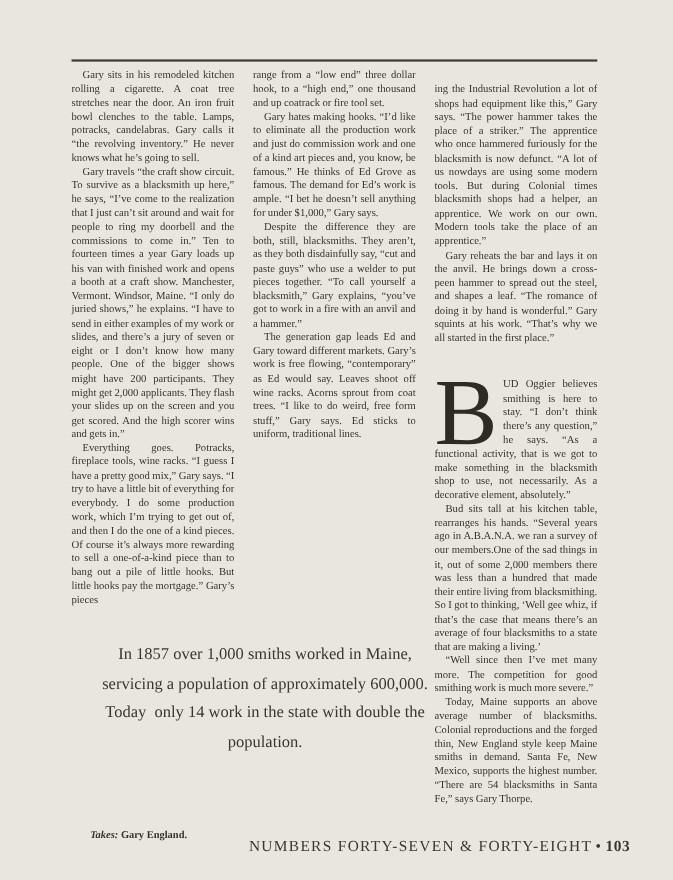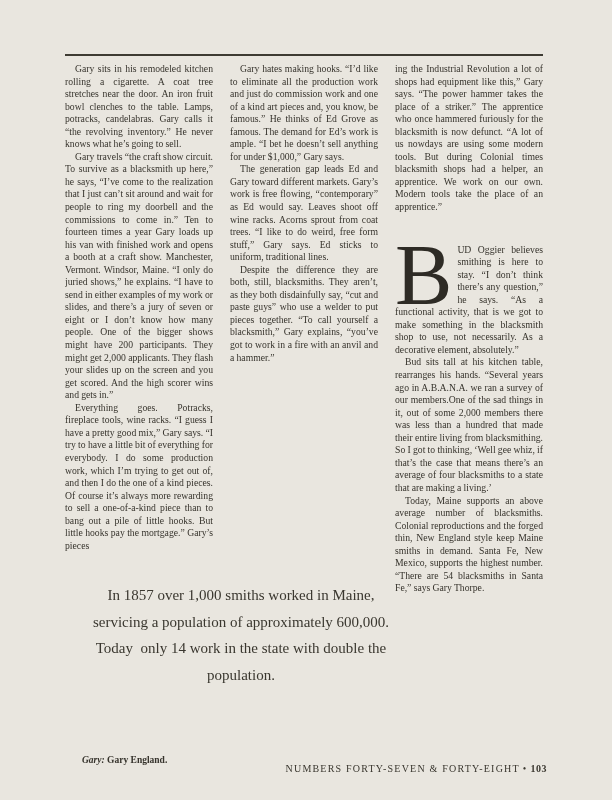--- a/index.html
+++ b/index.html
@@ -30,21 +30,21 @@
     position: absolute;
     top: 63px;
     width: 148px;
     font-size: 9.7px;
     line-height: 12.55px;
     text-align: justify;
     overflow: hidden;
   }
   .col-left   { left: 65px;  height: 517px; }
   .col-middle { left: 230px; height: 517px; }
-  .col-right  { left: 395px; height: 700px; }
+  .col-right  { left: 395px; height: 700px; margin-top: 13px; }
   .para {
     margin: 0;
     text-indent: 10px;
     word-spacing: -0.2px;
   }
   .para.no-indent { text-indent: 0; }
   .para.section-start { margin-top: 30px; text-indent: 0; }
   .dropcap {
     float: left;
     font-size: 86px;
@@ -67,23 +67,23 @@
     position: absolute;
     left: 82px;
     top: 745px;
     font-size: 9.5px;
     font-weight: bold;
     color: #36332c;
   }
   .photo-caption em { font-style: italic; }
   .footer {
     position: absolute;
-    right: 78px;
+    right: 52px;
     top: 763px;
-    font-size: 10px;
+    font-size: 14px;
     letter-spacing: 1.2px;
     color: #3a372f;
     white-space: nowrap;
   }
   .footer .pagenum { font-weight: bold; letter-spacing: 0.5px; }
   .footer .sep { padding: 0 3px; }
 </style>
 </head>
 <body>
 
@@ -91,31 +91,34 @@
 
   <div class="top-rule"></div>
 
   <div class="col col-left">
     <p class="para">Gary sits in his remodeled kitchen rolling a cigarette. A coat tree stretches near the door. An iron fruit bowl clenches to the table. Lamps, potracks, candelabras. Gary calls it “the revolving inventory.” He never knows what he’s going to sell.</p>
     <p class="para">Gary travels “the craft show circuit. To survive as a blacksmith up here,” he says, “I’ve come to the realization that I just can’t sit around and wait for people to ring my doorbell and the commissions to come in.” Ten to fourteen times a year Gary loads up his van with finished work and opens a booth at a craft show. Manchester, Vermont. Windsor, Maine. “I only do juried shows,” he explains. “I have to send in either examples of my work or slides, and there’s a jury of seven or eight or I don’t know how many people. One of the bigger shows might have 200 participants. They might get 2,000 applicants. They flash your slides up on the screen and you get scored. And the high scorer wins and gets in.”</p>
     <p class="para">Everything goes. Potracks, fireplace tools, wine racks. “I guess I have a pretty good mix,” Gary says. “I try to have a little bit of everything for everybody. I do some production work, which I’m trying to get out of, and then I do the one of a kind pieces. Of course it’s always more rewarding to sell a one-of-a-kind piece than to bang out a pile of little hooks. But little hooks pay the mortgage.” Gary’s pieces</p>
   </div>
 
   <div class="col col-middle">
+    <p class="para no-indent">range from a “low end” three dollar hook, to a “high end,” one thousand and up coatrack or fire tool set.</p>
     <p class="para">Gary hates making hooks. “I’d like to eliminate all the production work and just do commission work and one of a kind art pieces and, you know, be famous.” He thinks of Ed Grove as famous. The demand for Ed’s work is ample. “I bet he doesn’t sell anything for under $1,000,” Gary says.</p>
+    <p class="para">Despite the difference they are both, still, blacksmiths. They aren’t, as they both disdainfully say, “cut and paste guys” who use a welder to put pieces together. “To call yourself a blacksmith,” Gary explains, “you’ve got to work in a fire with an anvil and a hammer.”</p>
     <p class="para">The generation gap leads Ed and Gary toward different markets. Gary’s work is free flowing, “contemporary” as Ed would say. Leaves shoot off wine racks. Acorns sprout from coat trees. “I like to do weird, free form stuff,” Gary says. Ed sticks to uniform, traditional lines.</p>
-    <p class="para">Despite the difference they are both, still, blacksmiths. They aren’t, as they both disdainfully say, “cut and paste guys” who use a welder to put pieces together. “To call yourself a blacksmith,” Gary explains, “you’ve got to work in a fire with an anvil and a hammer.”</p>
   </div>
 
   <div class="col col-right">
     <p class="para no-indent">ing the Industrial Revolution a lot of shops had equipment like this,” Gary says. “The power hammer takes the place of a striker.” The apprentice who once hammered furiously for the blacksmith is now defunct. “A lot of us nowdays are using some modern tools. But during Colonial times blacksmith shops had a helper, an apprentice. We work on our own. Modern tools take the place of an apprentice.”</p>
+    <p class="para">Gary reheats the bar and lays it on the anvil. He brings down a cross-peen hammer to spread out the steel, and shapes a leaf. “The romance of doing it by hand is wonderful.” Gary squints at his work. “That’s why we all started in the first place.”</p>
     <p class="para section-start"><span class="dropcap">B</span><span>UD Oggier believes smithing is here to stay. “I don’t think there’s any question,” he says. “As a functional activity, that is we got to make something in the blacksmith shop to use, not necessarily. As a decorative element, absolutely.”</span></p>
     <p class="para">Bud sits tall at his kitchen table, rearranges his hands. “Several years ago in A.B.A.N.A. we ran a survey of our members.One of the sad things in it, out of some 2,000 members there was less than a hundred that made their entire living from blacksmithing. So I got to thinking, ‘Well gee whiz, if that’s the case that means there’s an average of four blacksmiths to a state that are making a living.’</p>
+    <p class="para">“Well since then I’ve met many more. The competition for good smithing work is much more severe.”</p>
     <p class="para">Today, Maine supports an above average number of blacksmiths. Colonial reproductions and the forged thin, New England style keep Maine smiths in demand. Santa Fe, New Mexico, supports the highest number. “There are 54 blacksmiths in Santa Fe,” says Gary Thorpe.</p>
   </div>
 
   <div class="pull-quote">In 1857 over 1,000 smiths worked in Maine, servicing a population of approximately 600,000. Today&nbsp; only 14 work in the state with double the population.</div>
 
-  <p class="photo-caption"><em>Gary:</em> <span>Gary England.</span></p>
+  <p class="photo-caption"><em>Takes:</em> <span>Gary England.</span></p>
 
   <div class="footer"><span>NUMBERS FORTY-SEVEN &amp; FORTY-EIGHT</span><span class="sep">•</span><span class="pagenum">103</span></div>
 
 </div>
 
 </body></html>

